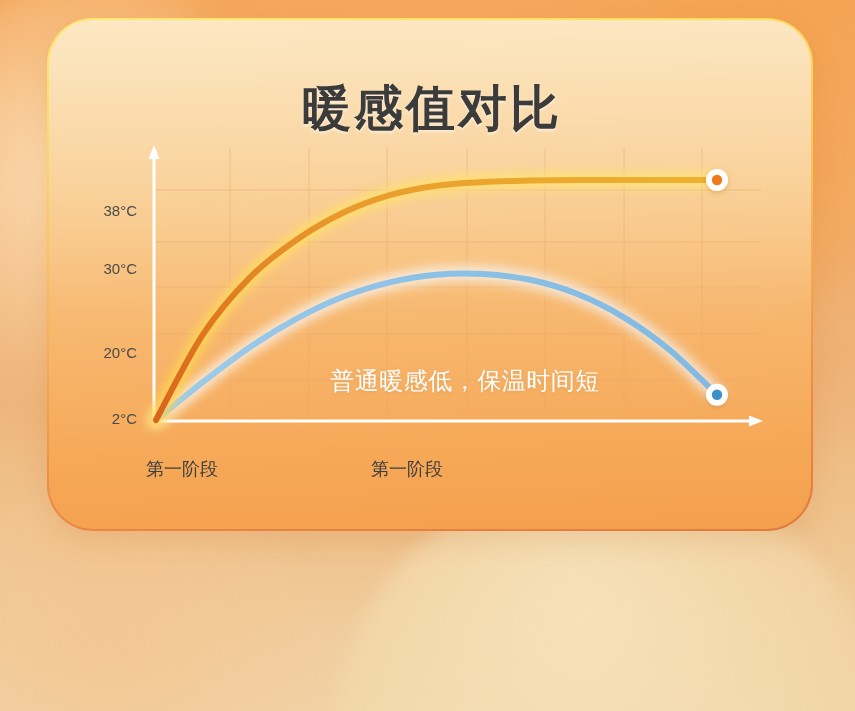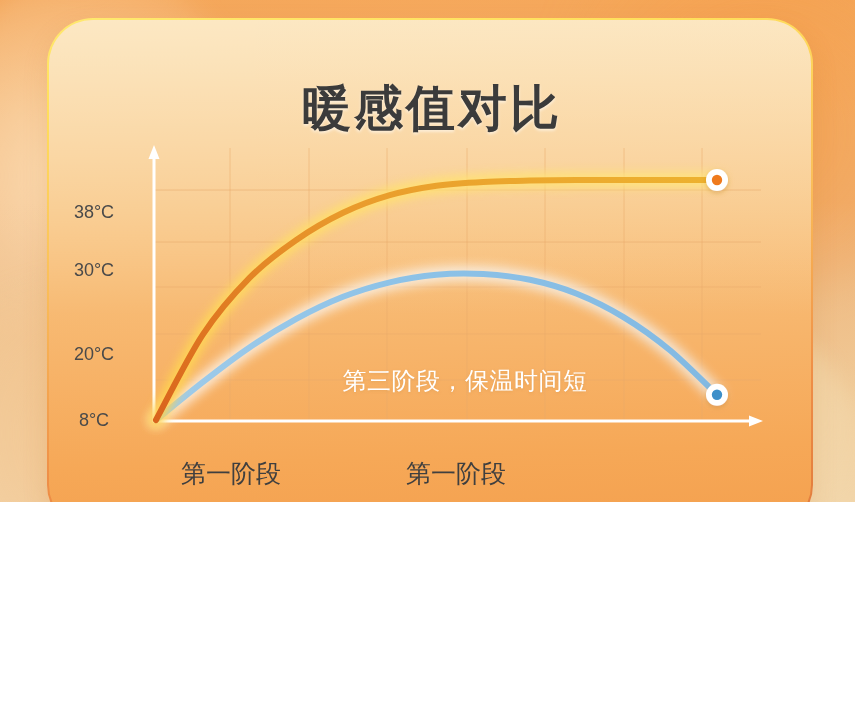--- a/index.html
+++ b/index.html
@@ -9,21 +9,21 @@
   body {
     width: 855px;
     height: 711px;
     overflow: hidden;
     font-family: "Liberation Sans", "DejaVu Sans", sans-serif;
   }
 
   #stage {
     position: relative;
     width: 855px;
-    height: 502px;
+    height: 711px;
     overflow: hidden;
     background: #eeba79;
   }
 
   
   .bg-base {
     position: absolute;
     inset: 0;
     background:
       radial-gradient(120% 90% at 50% 0%, #f6b26a 0%, #f3ae66 38%, #eeb277 70%, #efc58e 100%);
@@ -129,30 +129,30 @@
     left: 0;
     top: 0;
     width: 766px;
     height: 513px;
   }
   .chart svg { display: block; }
 
   .ytick {
     position: absolute;
     width: 86px;
-    text-align: center;
+    text-align: right;
+    font-size: 15px;
+    color: #4a4a4a;
+    font-family: "Liberation Sans", "DejaVu Sans", sans-serif;
+  }
+  .xtick {
+    position: absolute;
+    width: 170px;
+    text-align: left;
     font-size: 18px;
-    color: #4a4a4a;
-    font-family: "Liberation Sans", "DejaVu Sans", sans-serif;
-  }
-  .xtick {
-    position: absolute;
-    width: 170px;
-    text-align: center;
-    font-size: 25px;
     color: #3f3f3f;
     font-family: "Liberation Sans", "DejaVu Sans", sans-serif;
   }
   .ann-top {
     position: absolute;
     left: 196px;
     top: 148px;
     width: 520px;
     text-align: center;
     font-size: 24px;
@@ -267,21 +267,21 @@
         </g>
         <g filter="url(#markerShadow)">
           <circle cx="668.0" cy="374.7" r="11" fill="#ffffff"></circle>
           <circle cx="668.0" cy="374.7" r="5.2" fill="#3c8fc9"></circle>
         </g>
       </svg>
 
       <div class="ytick" style="left:2px; top:182px;">38°C</div>
       <div class="ytick" style="left:2px; top:240px;">30°C</div>
       <div class="ytick" style="left:2px; top:324px;">20°C</div>
-      <div class="ytick" style="left:2px; top:390px;">8°C</div>
+      <div class="ytick" style="left:2px; top:390px;">2°C</div>
 
       <div class="xtick" style="left:97px; top:437px;">第一阶段</div>
       <div class="xtick" style="left:322px; top:437px;">第一阶段</div>
 
-      <div class="ann-bottom">第三阶段，保温时间短</div>
+      <div class="ann-bottom">普通暖感低，保温时间短</div>
     </div>
   </div>
 </div>
 
 </body></html>

